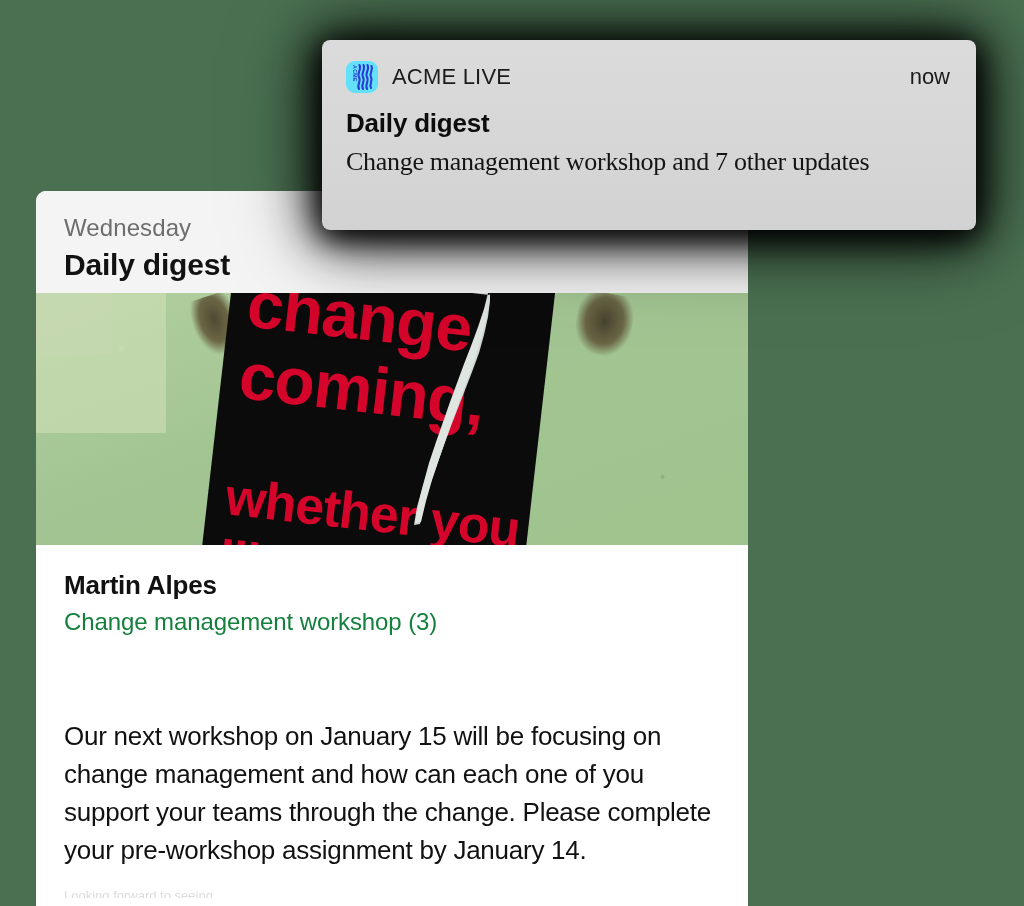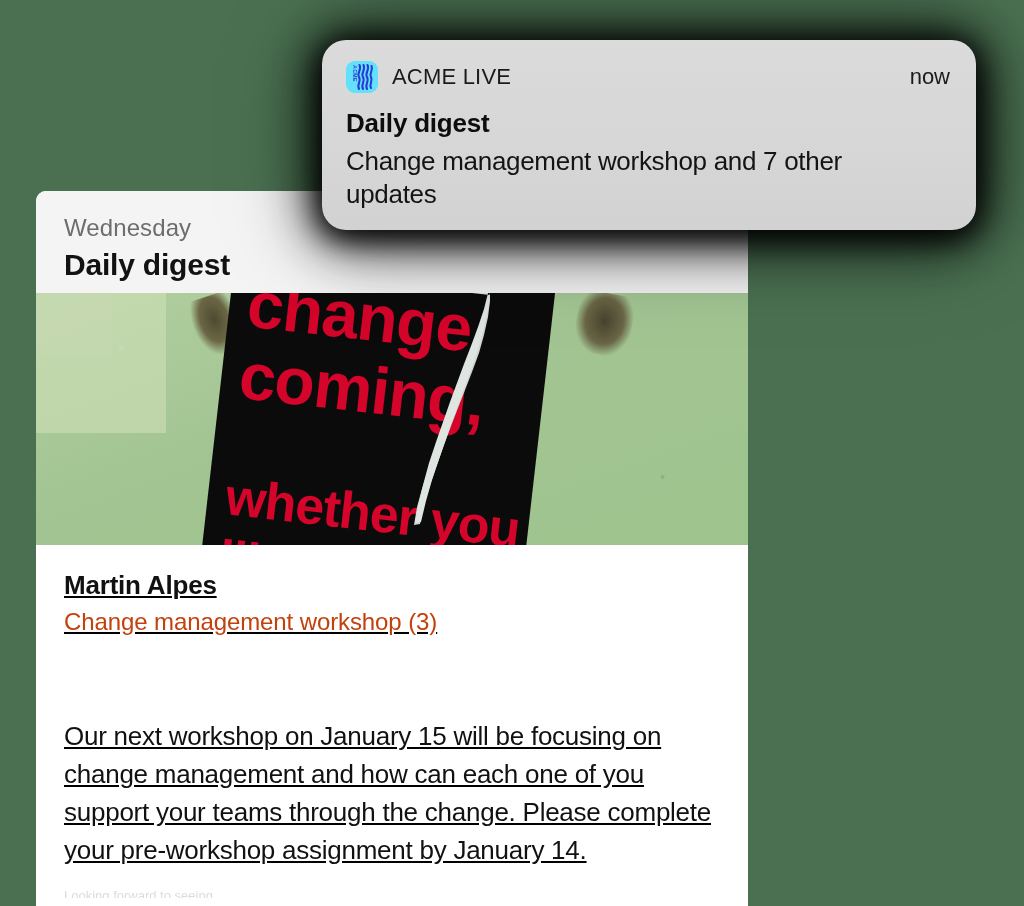--- a/index.html
+++ b/index.html
@@ -140,32 +140,31 @@
     top: 0px;
     width: 78px;
     height: 232px;
     pointer-events: none;
   }
 
   
   #digest-body {
     padding: 24px 28px 0 28px;
     box-sizing: border-box;
-    text-decoration: underline;
   }
   #sender-name {
     font-size: 26px;
     font-weight: bold;
     color: #111111;
     letter-spacing: -0.2px;
     line-height: 1.3;
   }
   #sender-subject {
     font-size: 24px;
-    color: #c2410c;
+    color: #15803d;
     line-height: 1.35;
     margin-top: 3px;
     letter-spacing: -0.1px;
   }
   #message-body {
     margin-top: 80px;
     font-size: 26px;
     color: #111111;
     line-height: 1.46;
     letter-spacing: -0.25px;
@@ -190,21 +189,21 @@
     filter:
       drop-shadow(0 0 0 rgba(0,0,0,1))
       drop-shadow(0 6px 14px rgba(0,0,0,0.95))
       drop-shadow(0 0 22px rgba(0,0,0,0.9))
       drop-shadow(0 0 34px rgba(0,0,0,0.55));
   }
   #toast {
     position: relative;
     width: 654px;
     height: 190px;
-    border-radius: 24px;
+    border-radius: 8px;
     background: linear-gradient(180deg, #dbdbdb 0%, #d6d6d6 60%, #d2d2d2 100%);
     box-sizing: border-box;
     padding: 20px 26px 0 24px;
     overflow: hidden;
   }
   #toast-head {
     display: flex;
     align-items: center;
     height: 34px;
   }
@@ -239,20 +238,21 @@
     letter-spacing: -0.2px;
     line-height: 1.2;
   }
   #toast-message {
     margin-top: 6px;
     font-size: 26px;
     color: #141414;
     letter-spacing: -0.3px;
     line-height: 1.28;
     max-width: 580px;
+    font-family: Liberation Serif, serif;
   }
 </style>
 </head>
 <body>
 
 <div id="stage">
 
   <div id="digest-card">
 
     <div id="digest-header">

